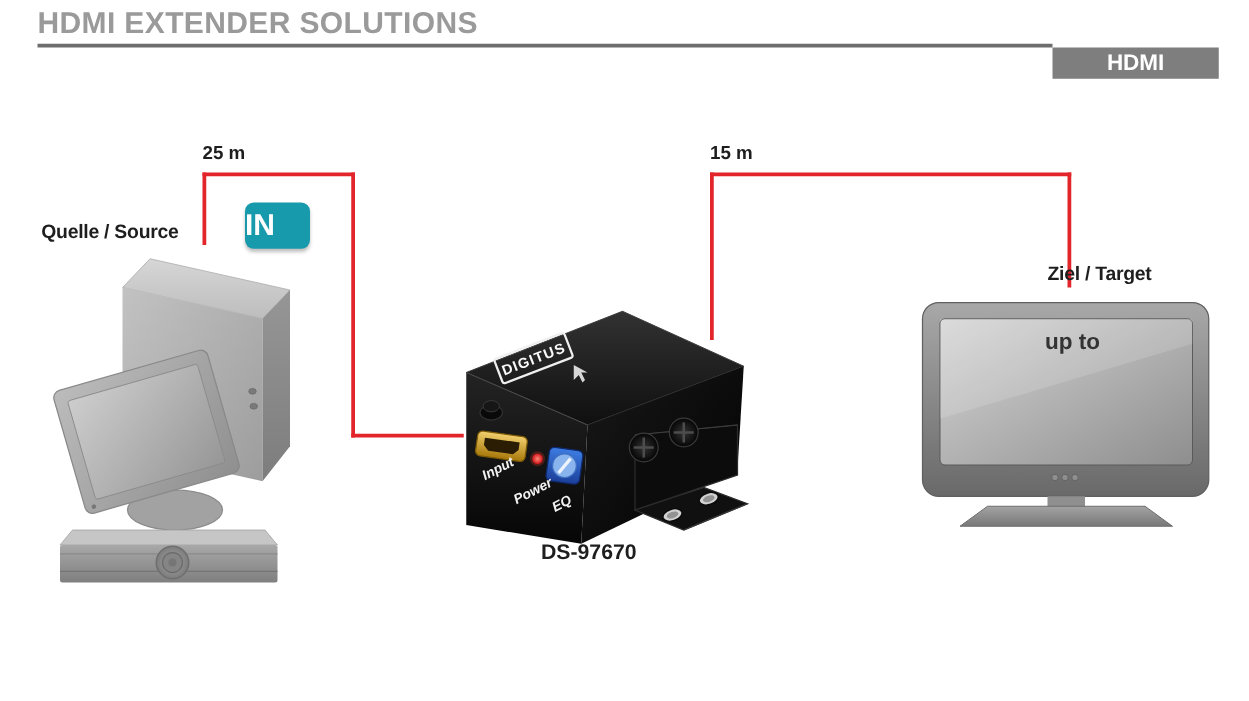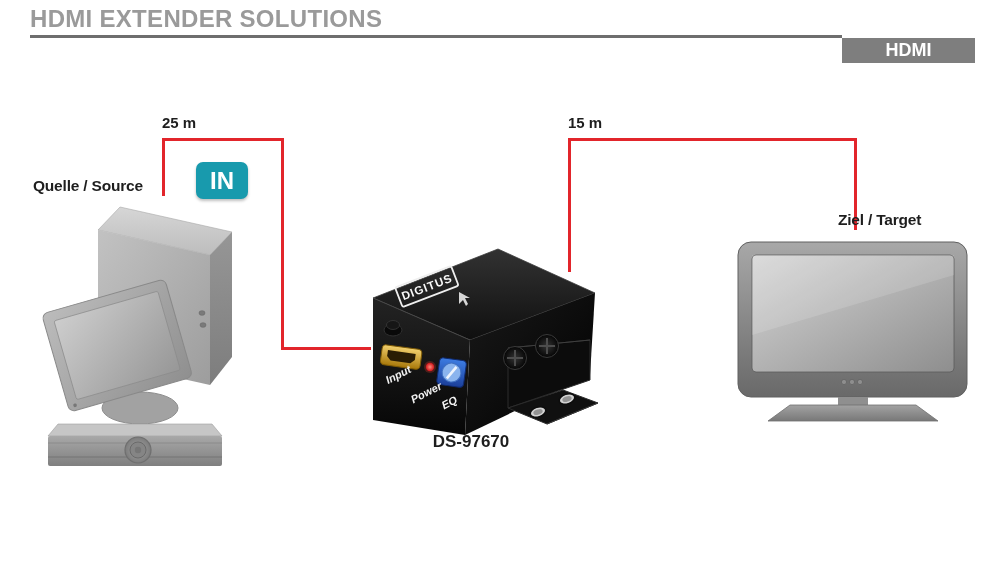--- a/index.html
+++ b/index.html
@@ -5,21 +5,21 @@
   html,body{margin:0;padding:0;background:#fff;}
   #canvas{position:relative;width:999px;height:561px;background:#ffffff;overflow:hidden;
           font-family:"Liberation Sans",sans-serif;}
   .abs{position:absolute;}
   .cable{position:absolute;background:#e2252b;}
   #page-title{left:30px;top:5px;font-size:24px;font-weight:bold;color:#9a9a9a;letter-spacing:.3px;}
   #title-rule{left:30px;top:35px;width:812px;height:3px;background:#6e6e6e;}
   #hdmi-badge{left:842px;top:38px;width:133px;height:25px;background:#7e7e7e;color:#fff;
               font-size:18px;font-weight:bold;text-align:center;line-height:25px;}
   .distance{color:#1e1e1e;font-size:15px;font-weight:bold;text-align:left;}
-  .io-badge{background:#189aad;color:#fff;font-weight:bold;font-size:24px;text-align:center;
+  .io-badge{background:#189aad;color:#fff;font-weight:bold;font-size:24px;text-align:left;
             line-height:37px;height:37px;border-radius:7px;box-shadow:0 2px 3px rgba(0,0,0,.25);}
   .side-label{color:#1e1e1e;font-size:15.5px;font-weight:bold;letter-spacing:-.2px;}
   #model-label{left:401px;top:432px;width:140px;text-align:center;color:#1e1e1e;
                font-size:17px;font-weight:bold;}
   #up-to-label{left:798px;top:263px;width:120px;text-align:center;color:#333;
                font-size:18px;font-weight:bold;}
   #fhd-container{left:806px;top:287px;width:102px;border-radius:7px;overflow:hidden;
                  box-shadow:0 1px 3px rgba(0,0,0,.35);border:1px solid rgba(255,255,255,.55);}
   #fhd-red{height:29px;line-height:29px;text-align:center;color:#fff;font-weight:bold;font-size:21px;
            background:linear-gradient(#f04a50,#b00d14 75%);text-shadow:0 1px 1px rgba(0,0,0,.4);}
@@ -209,14 +209,15 @@
     <rect x="8" y="7" width="229" height="155" rx="13" fill="url(#tvBody)" stroke="#606060" stroke-width="1"></rect>
     <rect x="22" y="20" width="202" height="117" rx="4" fill="url(#tvScreen)" stroke="#5a5a5a" stroke-width="0.8"></rect>
     <polygon points="22,20 224,20 224,40 22,100" fill="#ffffff" opacity="0.14"></polygon>
     <circle cx="114" cy="147" r="2.6" fill="#8e8e8e" stroke="#636363" stroke-width="0.8"></circle>
     <circle cx="122" cy="147" r="2.6" fill="#8e8e8e" stroke="#636363" stroke-width="0.8"></circle>
     <circle cx="130" cy="147" r="2.6" fill="#8e8e8e" stroke="#636363" stroke-width="0.8"></circle>
     <rect x="108" y="162" width="30" height="9" fill="#8f8f8f"></rect>
     <polygon points="60,170 186,170 208,186 38,186" fill="url(#tvBase)" stroke="#6e6e6e" stroke-width="0.8"></polygon>
   </svg>
 
+  <div class="abs" id="up-to-label">up to</div>
 
 </div>
 
 </body></html>

